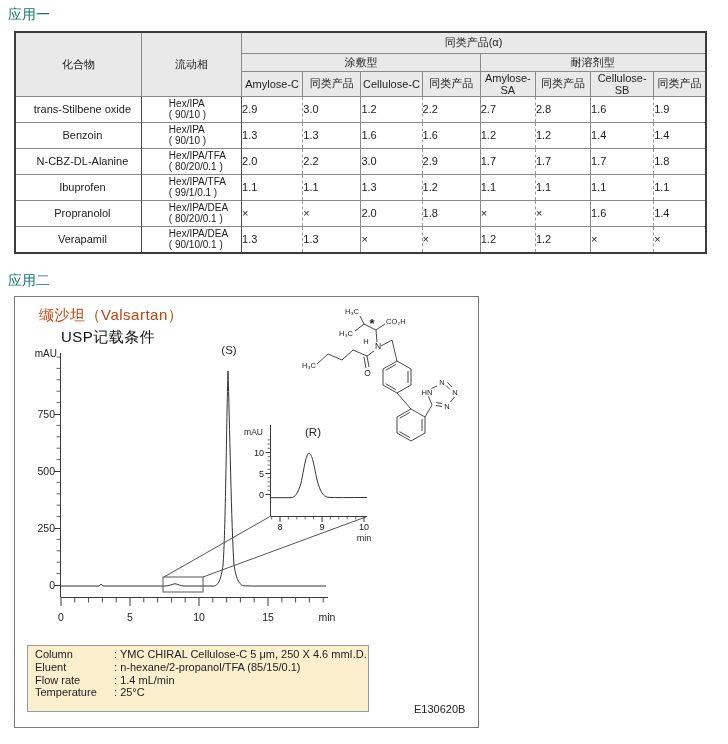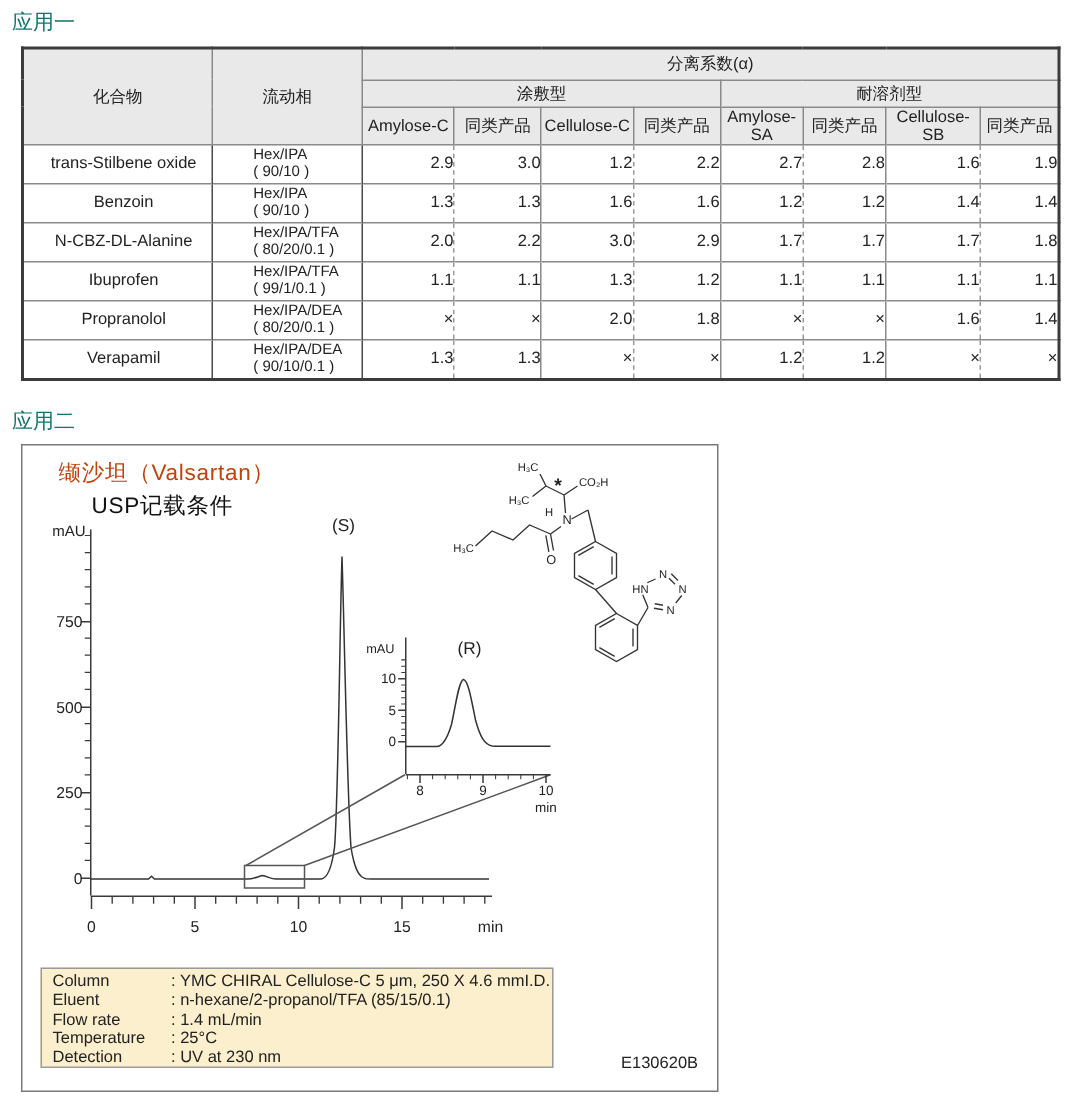--- a/index.html
+++ b/index.html
@@ -7,21 +7,21 @@
        font-family:"Liberation Sans",sans-serif;color:#222;overflow:hidden}
   .sec{position:absolute;font-size:14px;color:#0f766e}
   #sec1{left:8px;top:6px}
   #sec2{left:8px;top:272px}
 
   
   table.sep{position:absolute;left:14px;top:31px;width:693px;border-collapse:collapse;
             table-layout:fixed;border:2px solid #3c3c3c;font-size:11px;color:#222;background:#fff}
   .sep th{background:#e9e9e9;font-weight:normal;border:1px solid #8a8a8a;padding:0;font-size:11px;color:#222}
   .sep .hr1{height:21px}.sep .hr2{height:18px}.sep .hr3{height:20px}
-  .sep td{border-top:1px solid #8a8a8a;text-align:right;padding:0;height:25px;background:#fff}
+  .sep td{border-top:1px solid #8a8a8a;text-align:left;padding:0;height:25px;background:#fff}
   .sep td.cpd{text-align:center;padding-left:8px}
   .sep td.ph{text-align:left;padding-left:27px;font-size:10px;line-height:11px}
   .bsol{border-left:1px solid #8a8a8a !important}
   .bdash{border-left:1px dashed #9a9a9a !important}
   .bdark{border-left:1px solid #4a4a4a !important}
 
   
   #fig{position:absolute;left:14px;top:296px;width:463px;height:430px;border:1px solid #7a7a7a;background:#fff}
   #fig svg{position:absolute;left:0;top:0}
   .t1{position:absolute;left:24px;top:9px;font-size:15px;letter-spacing:.5px;color:#c2410c;white-space:nowrap}
@@ -48,21 +48,21 @@
       <col style="width:58px">
     <col style="width:55px">
       <col style="width:55px">
       <col style="width:63px">
       <col style="width:52px">
   </colgroup>
   <thead>
     <tr class="hr1">
       <th rowspan="3">化合物</th>
       <th rowspan="3" class="bdark">流动相</th>
-      <th colspan="8" class="bdark">分离系数(α)</th>
+      <th colspan="8" class="bdark">同类产品(α)</th>
     </tr>
     <tr class="hr2">
       <th colspan="4" class="bdark">涂敷型</th>
       <th colspan="4" class="bsol">耐溶剂型</th>
     </tr>
     <tr class="hr3">
       <th class="bdark">Amylose-C</th>
       <th class="bdash">同类产品</th>
       <th class="bsol">Cellulose-C</th>
       <th class="bdash">同类产品</th>
@@ -269,17 +269,16 @@
       <text x="440" y="98" text-anchor="middle">N</text>
       <text x="432" y="112" text-anchor="middle">N</text>
     </g>
   </svg>
 
   <div id="cond">
     <div class="crow"><span class="lbl">Column</span><span>:</span> <span>YMC CHIRAL Cellulose-C 5 μm, 250 X 4.6 mmI.D.</span></div>
     <div class="crow"><span class="lbl">Eluent</span><span>:</span> <span>n-hexane/2-propanol/TFA (85/15/0.1)</span></div>
     <div class="crow"><span class="lbl">Flow rate</span><span>:</span> <span>1.4 mL/min</span></div>
     <div class="crow"><span class="lbl">Temperature</span><span>:</span> <span>25°C</span></div>
-    <div class="crow"><span class="lbl">Detection</span><span>:</span> <span>UV at 230 nm</span></div>
   </div>
 
   <div id="code">E130620B</div>
 </div>
 
 </body></html>

